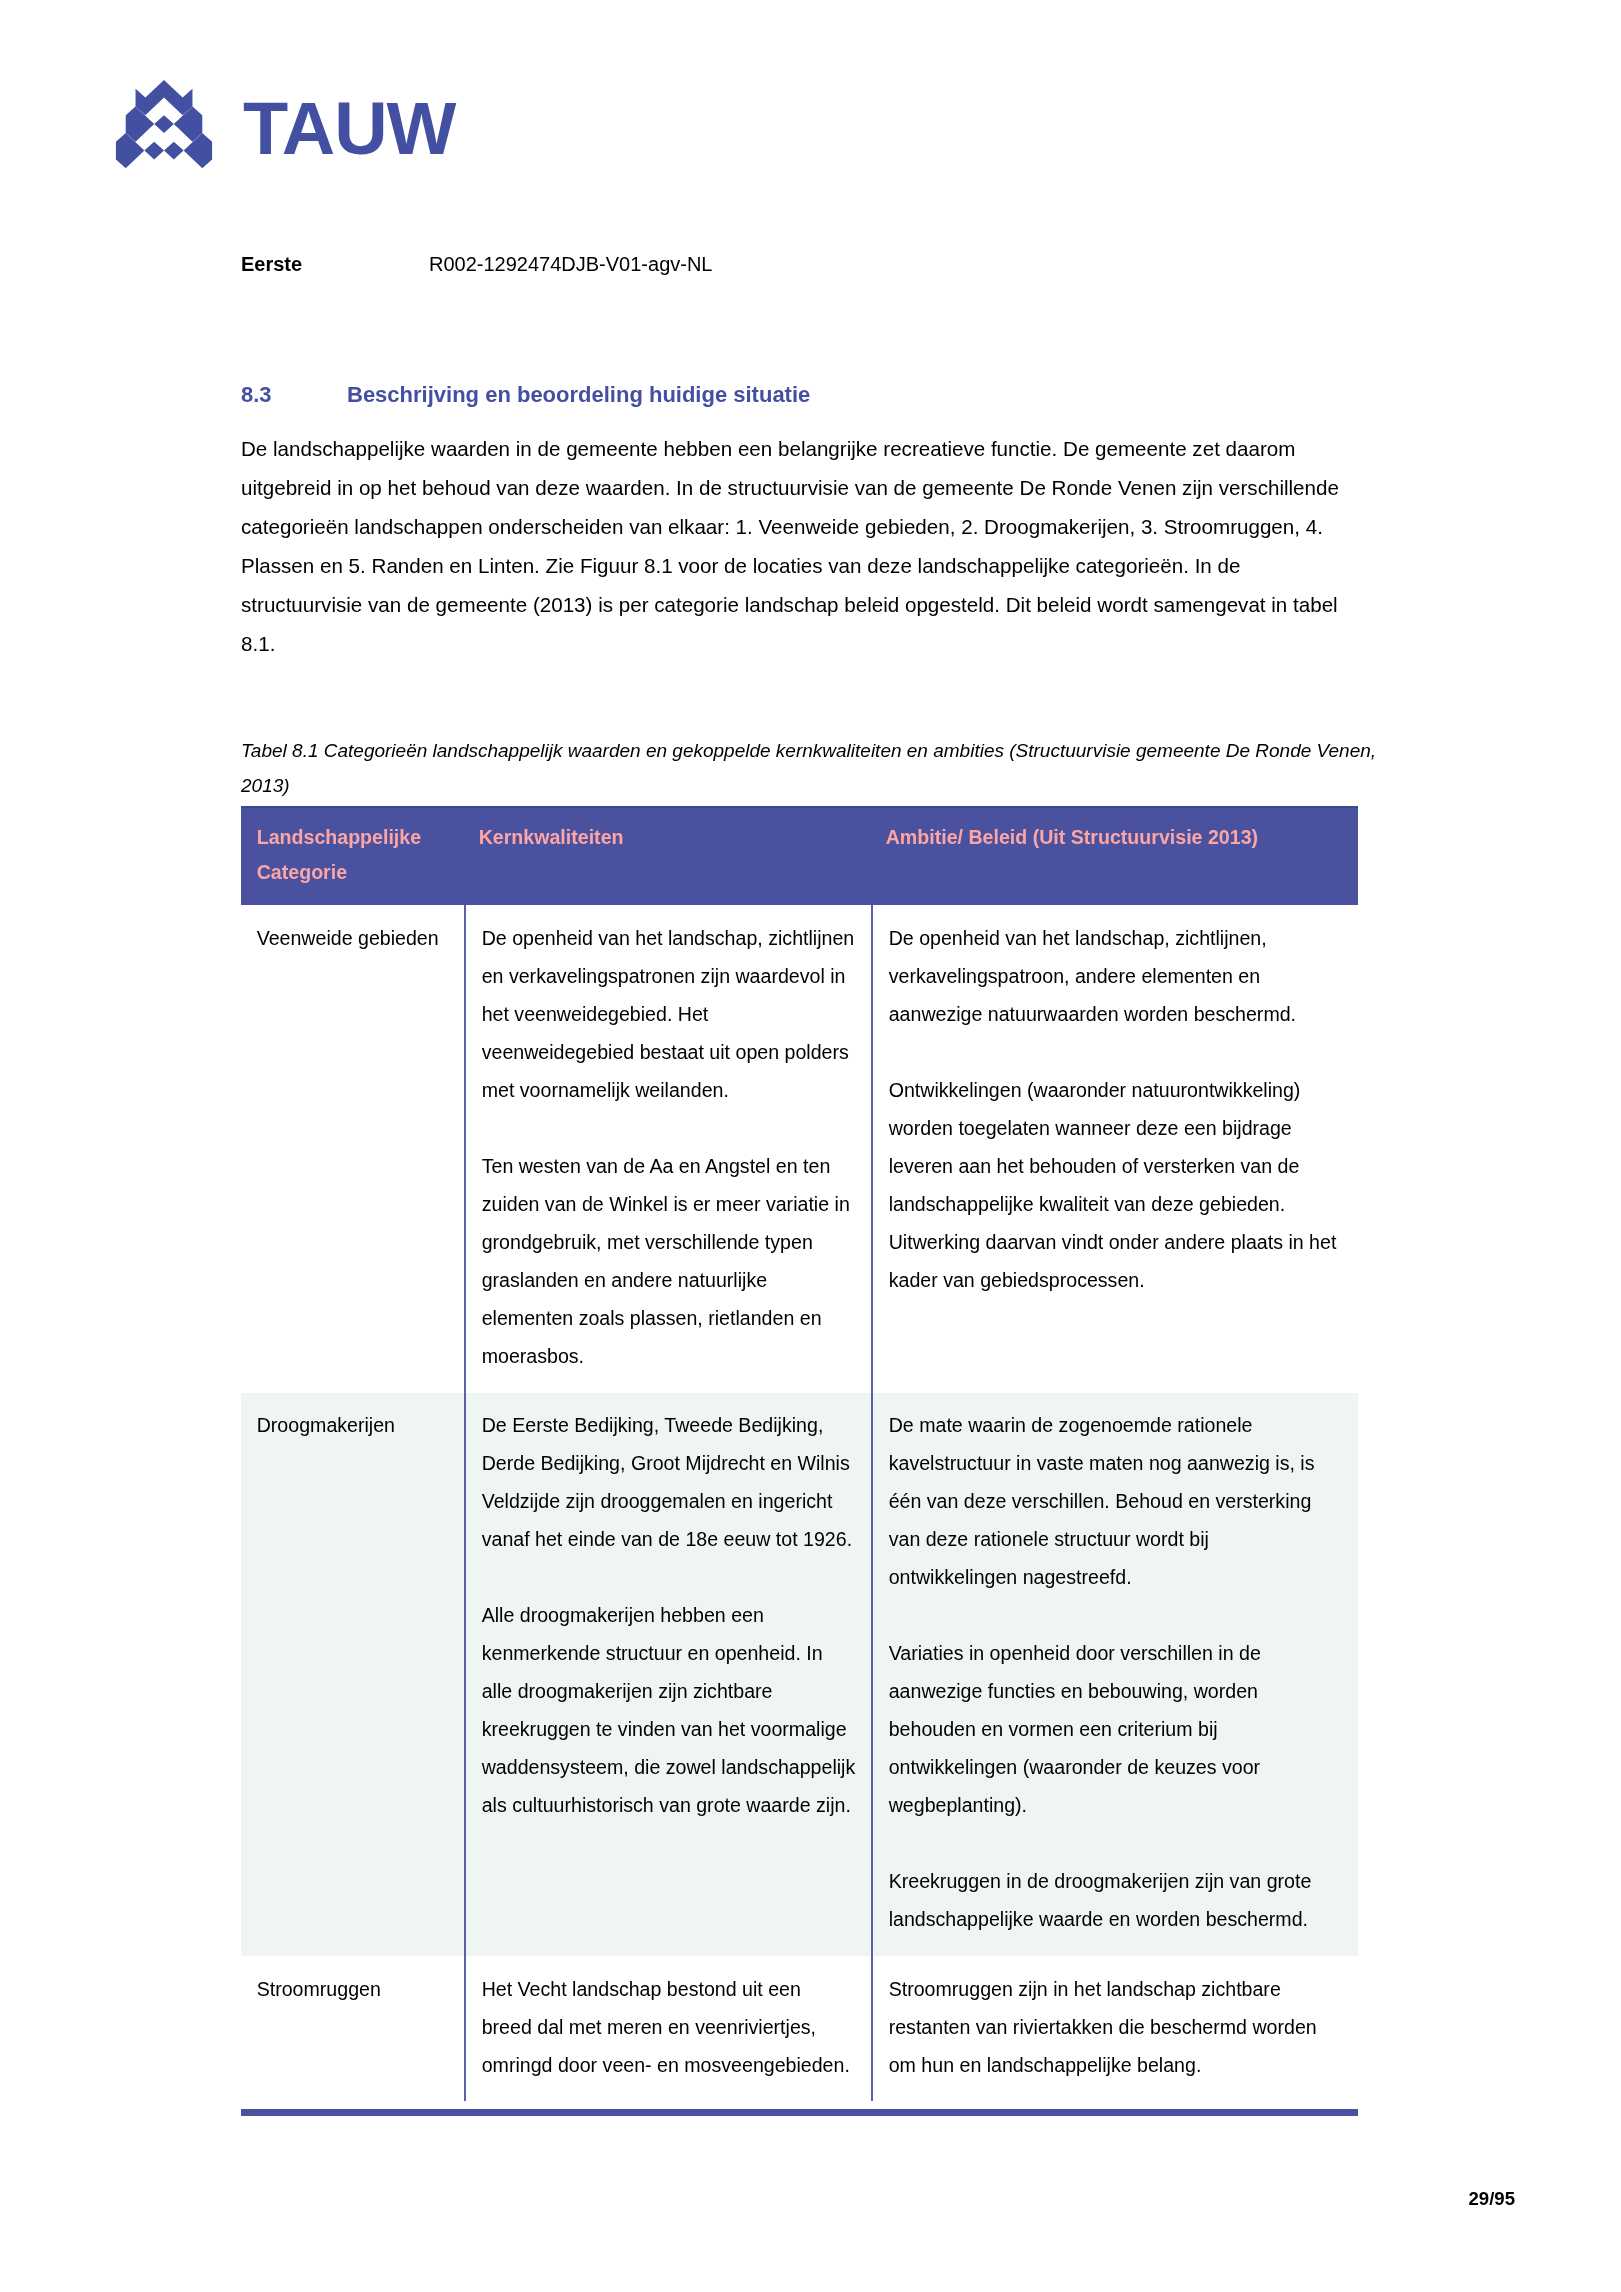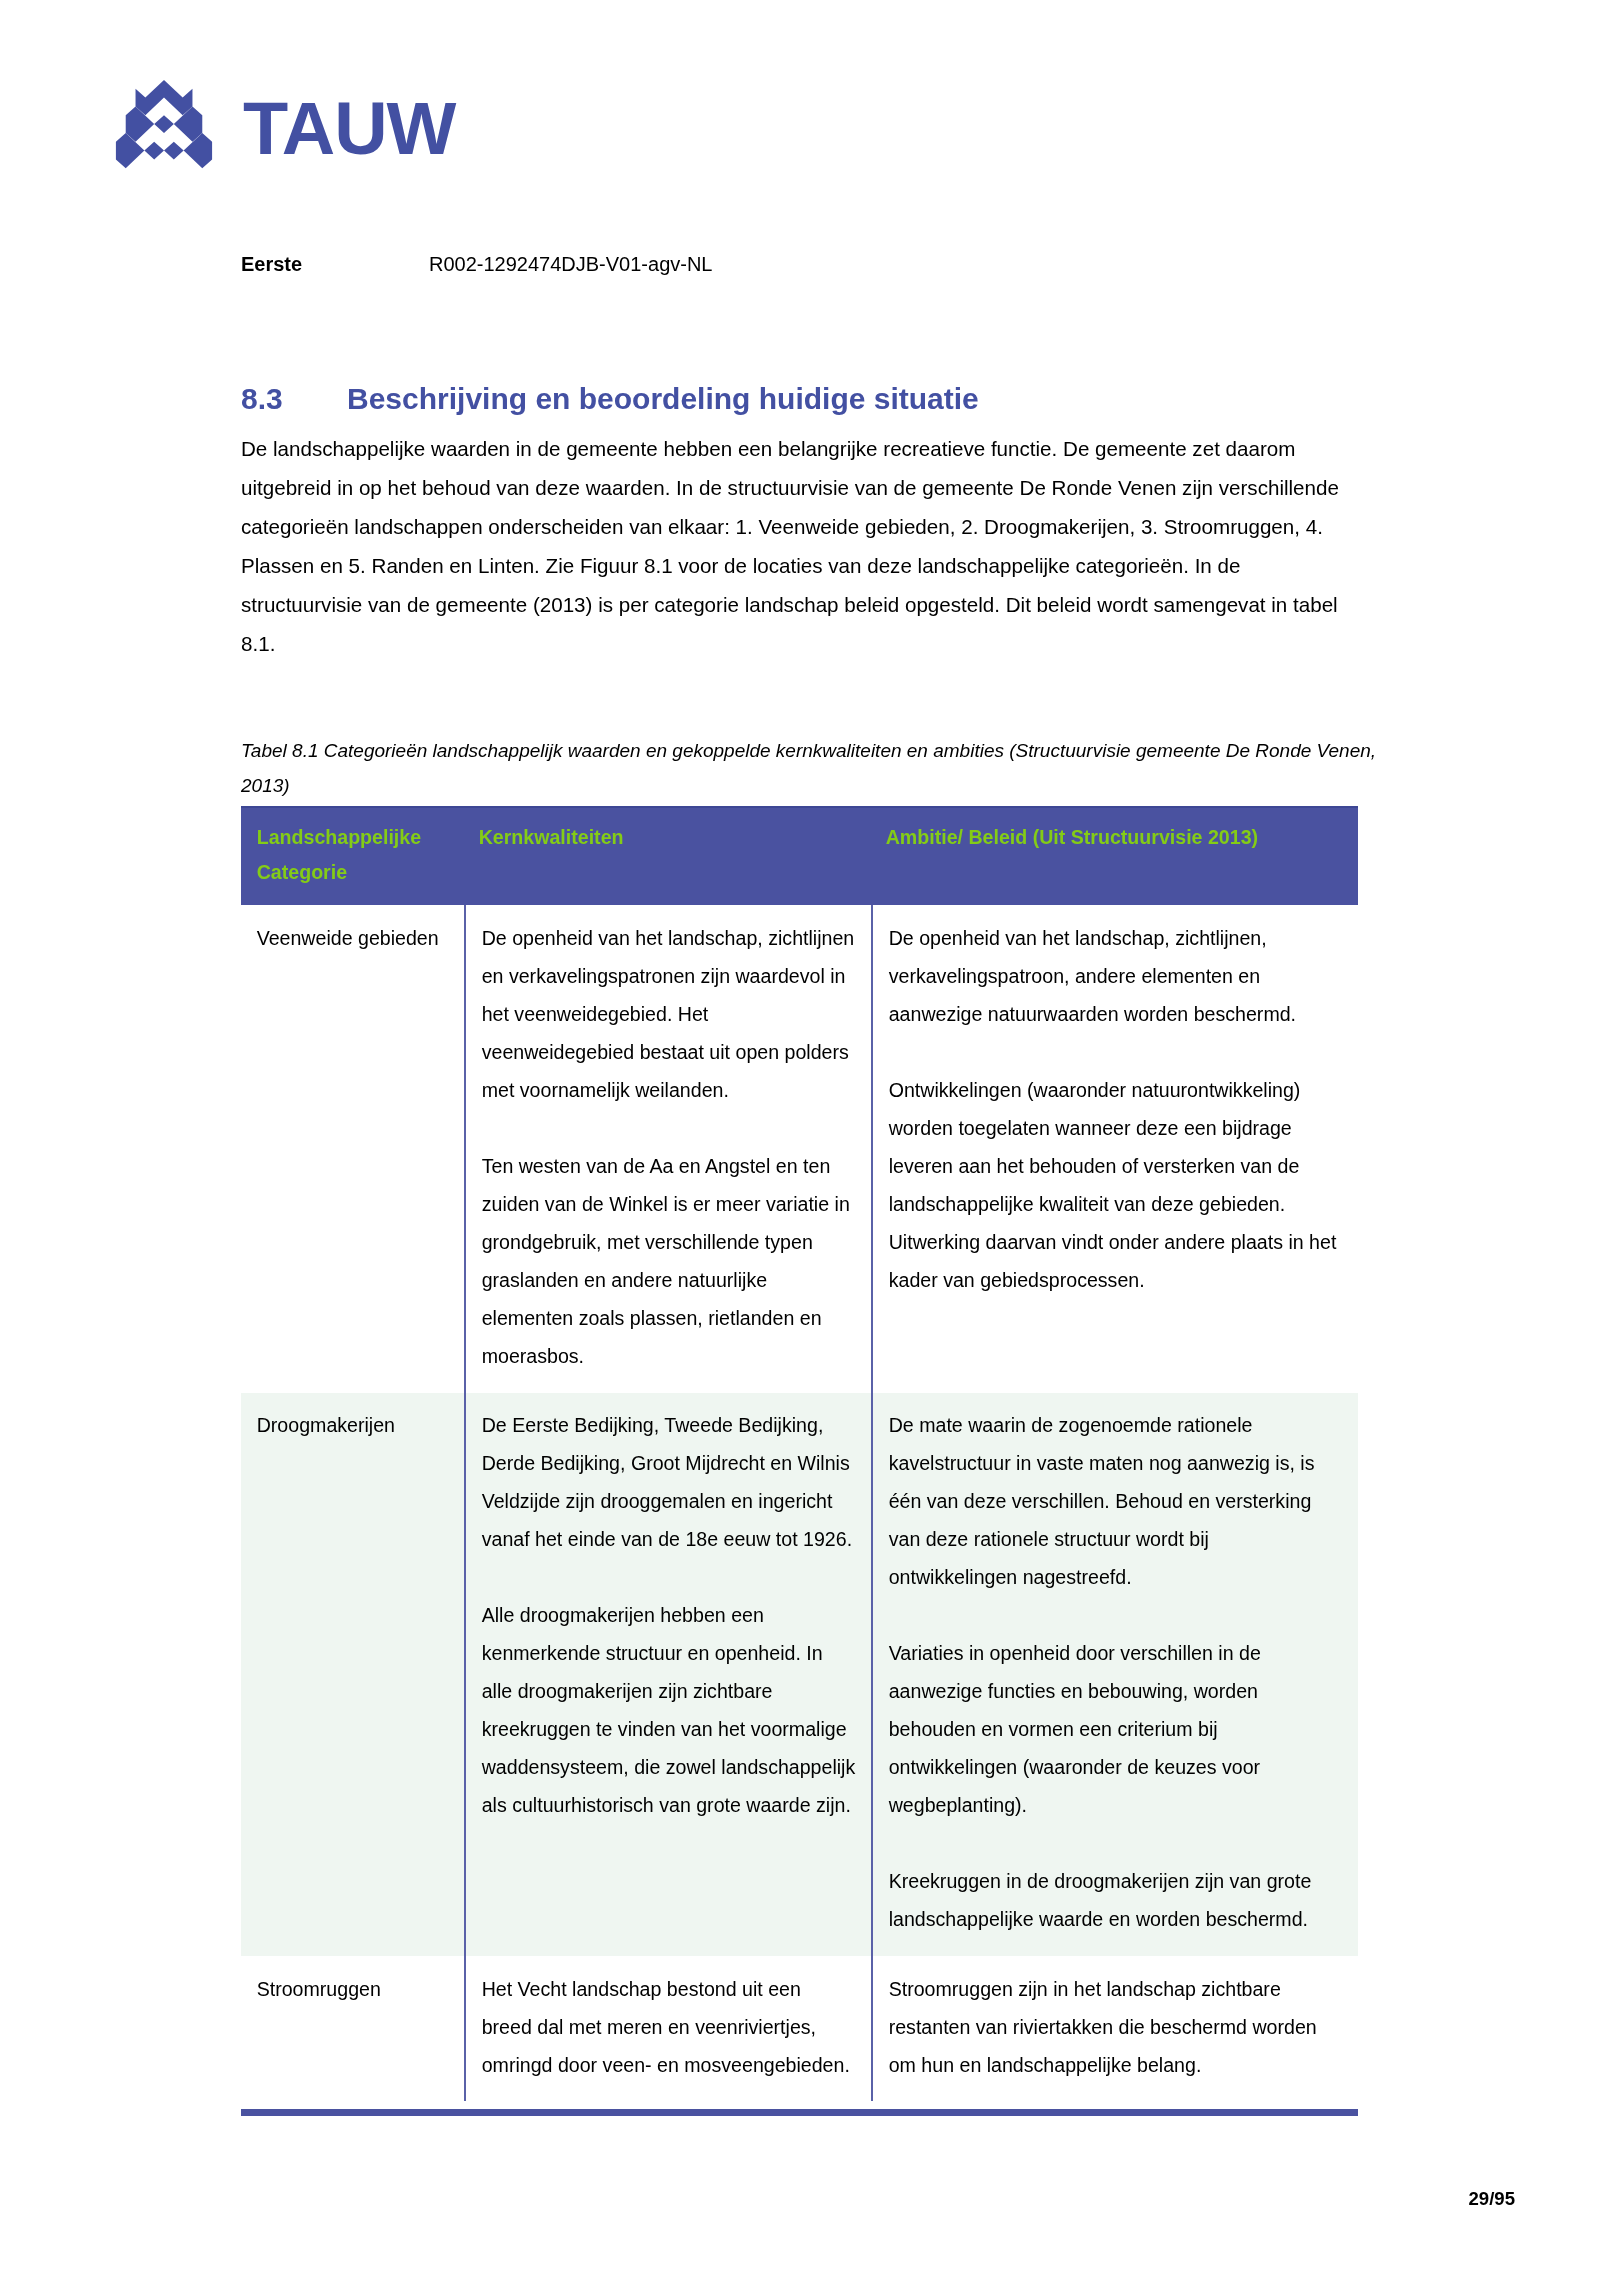--- a/index.html
+++ b/index.html
@@ -46,21 +46,21 @@
   .kenmerk-label { font-weight: bold; width: 188px; }
   .kenmerk-value { font-weight: normal; }
 
   
   .heading-row {
     position: absolute;
     left: 241px;
     top: 382px;
     display: flex;
     color: #4350a2;
-    font-size: 30px;
+    font-size: 22px;
     font-weight: bold;
   }
   .heading-num { width: 106px; }
 
   
   .body-para {
     position: absolute;
     left: 241px;
     top: 429px;
     width: 1117px;
@@ -88,21 +88,21 @@
     width: 1117px;
     border-collapse: collapse;
     table-layout: fixed;
   }
   .data-table col.c1 { width: 224px; }
   .data-table col.c2 { width: 407px; }
   .data-table col.c3 { width: 486px; }
 
   .data-table thead th {
     background: #4a52a0;
-    color: #84cc16;
+    color: #fca5a5;
     font-size: 19.6px;
     font-weight: bold;
     text-align: left;
     vertical-align: top;
     padding: 11.8px 13.7px 15.7px 13.7px;
     line-height: 35px;
     border-top: 2.9px solid #3d4794;
   }
   .data-table thead th.h1 { padding-left: 15.7px; }
 

